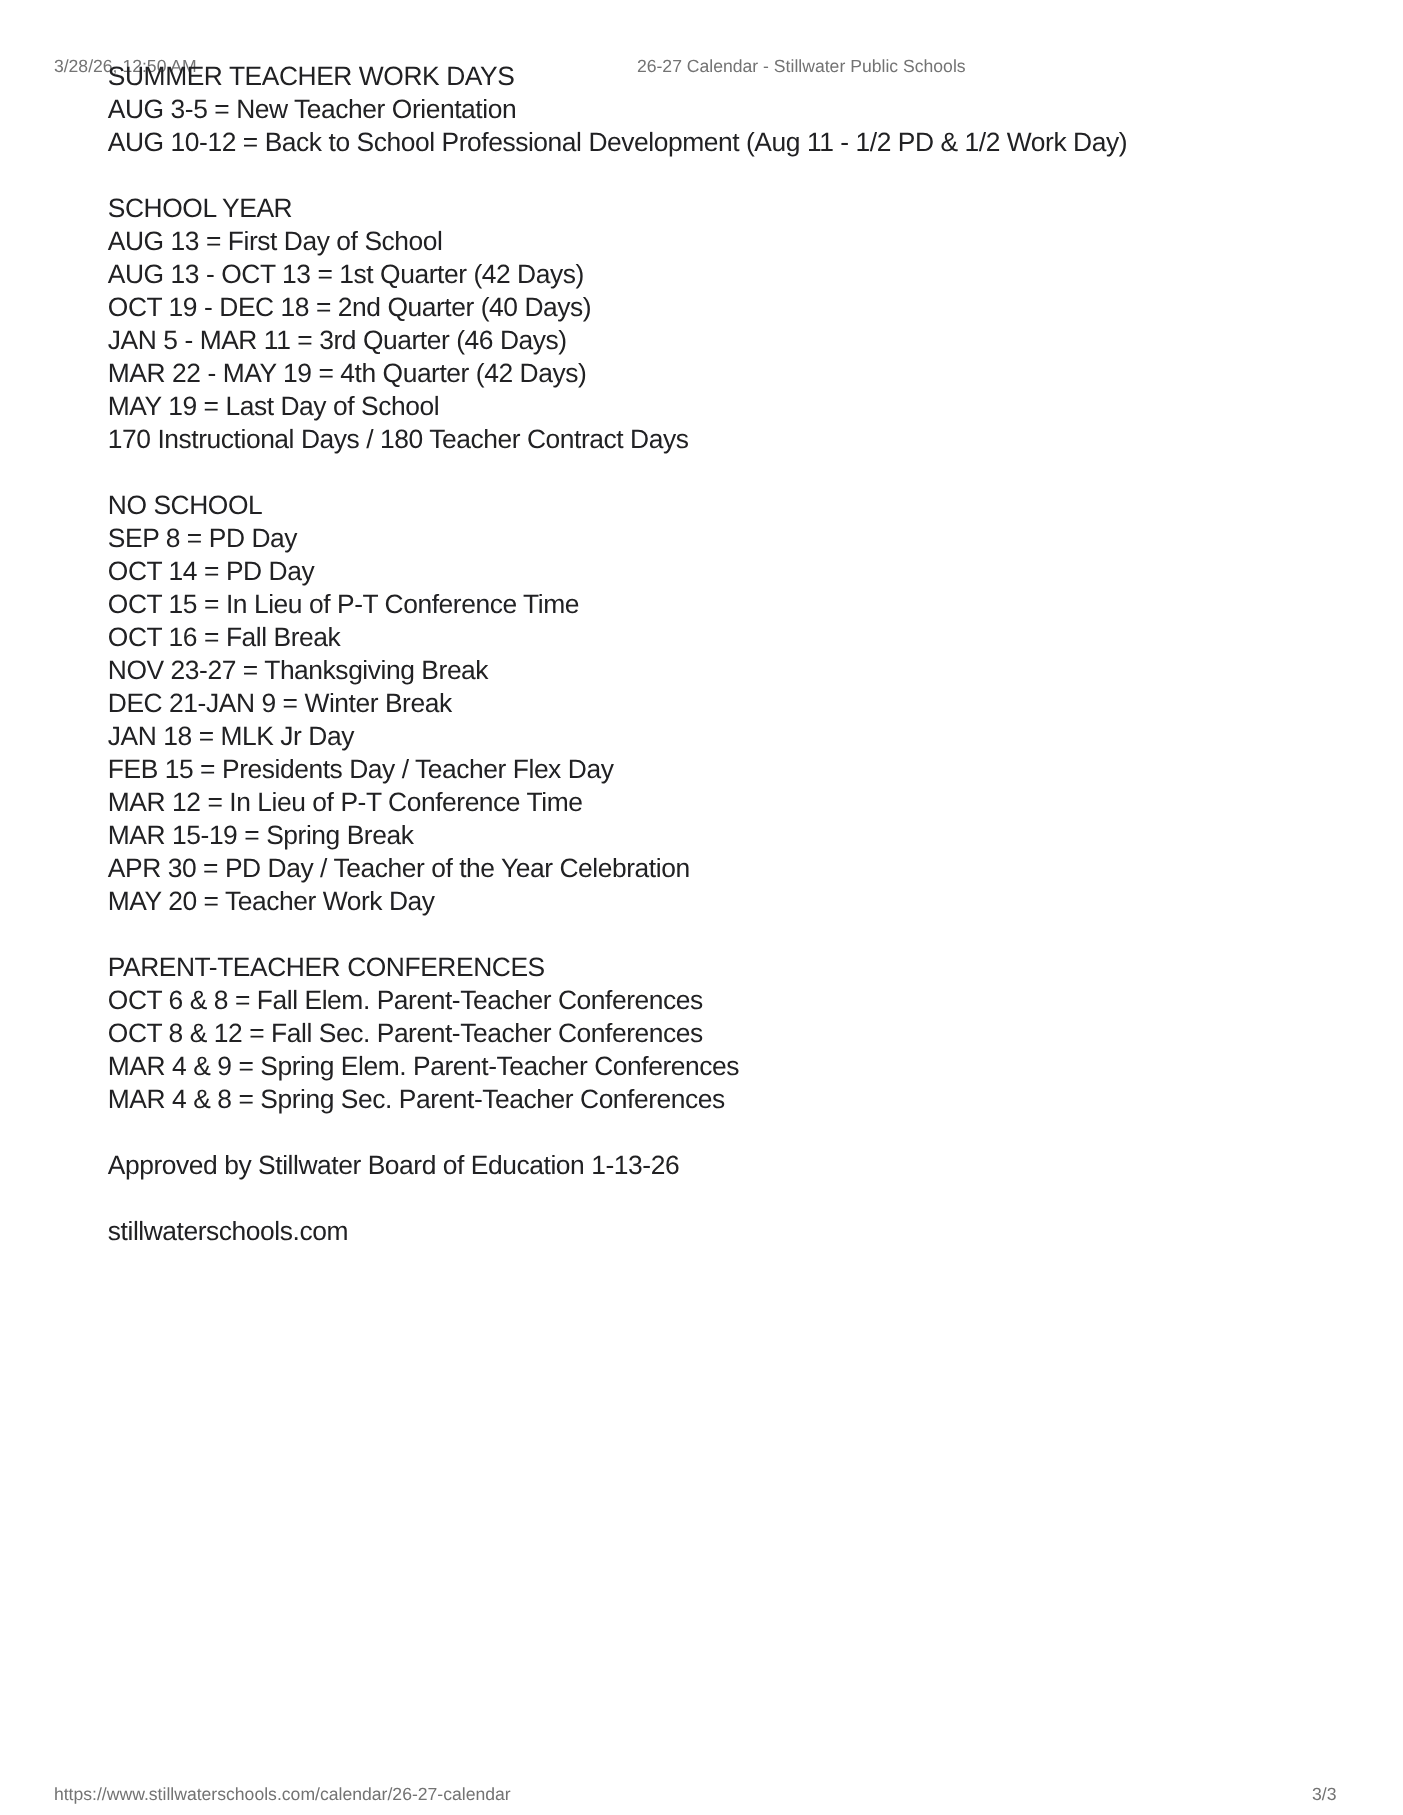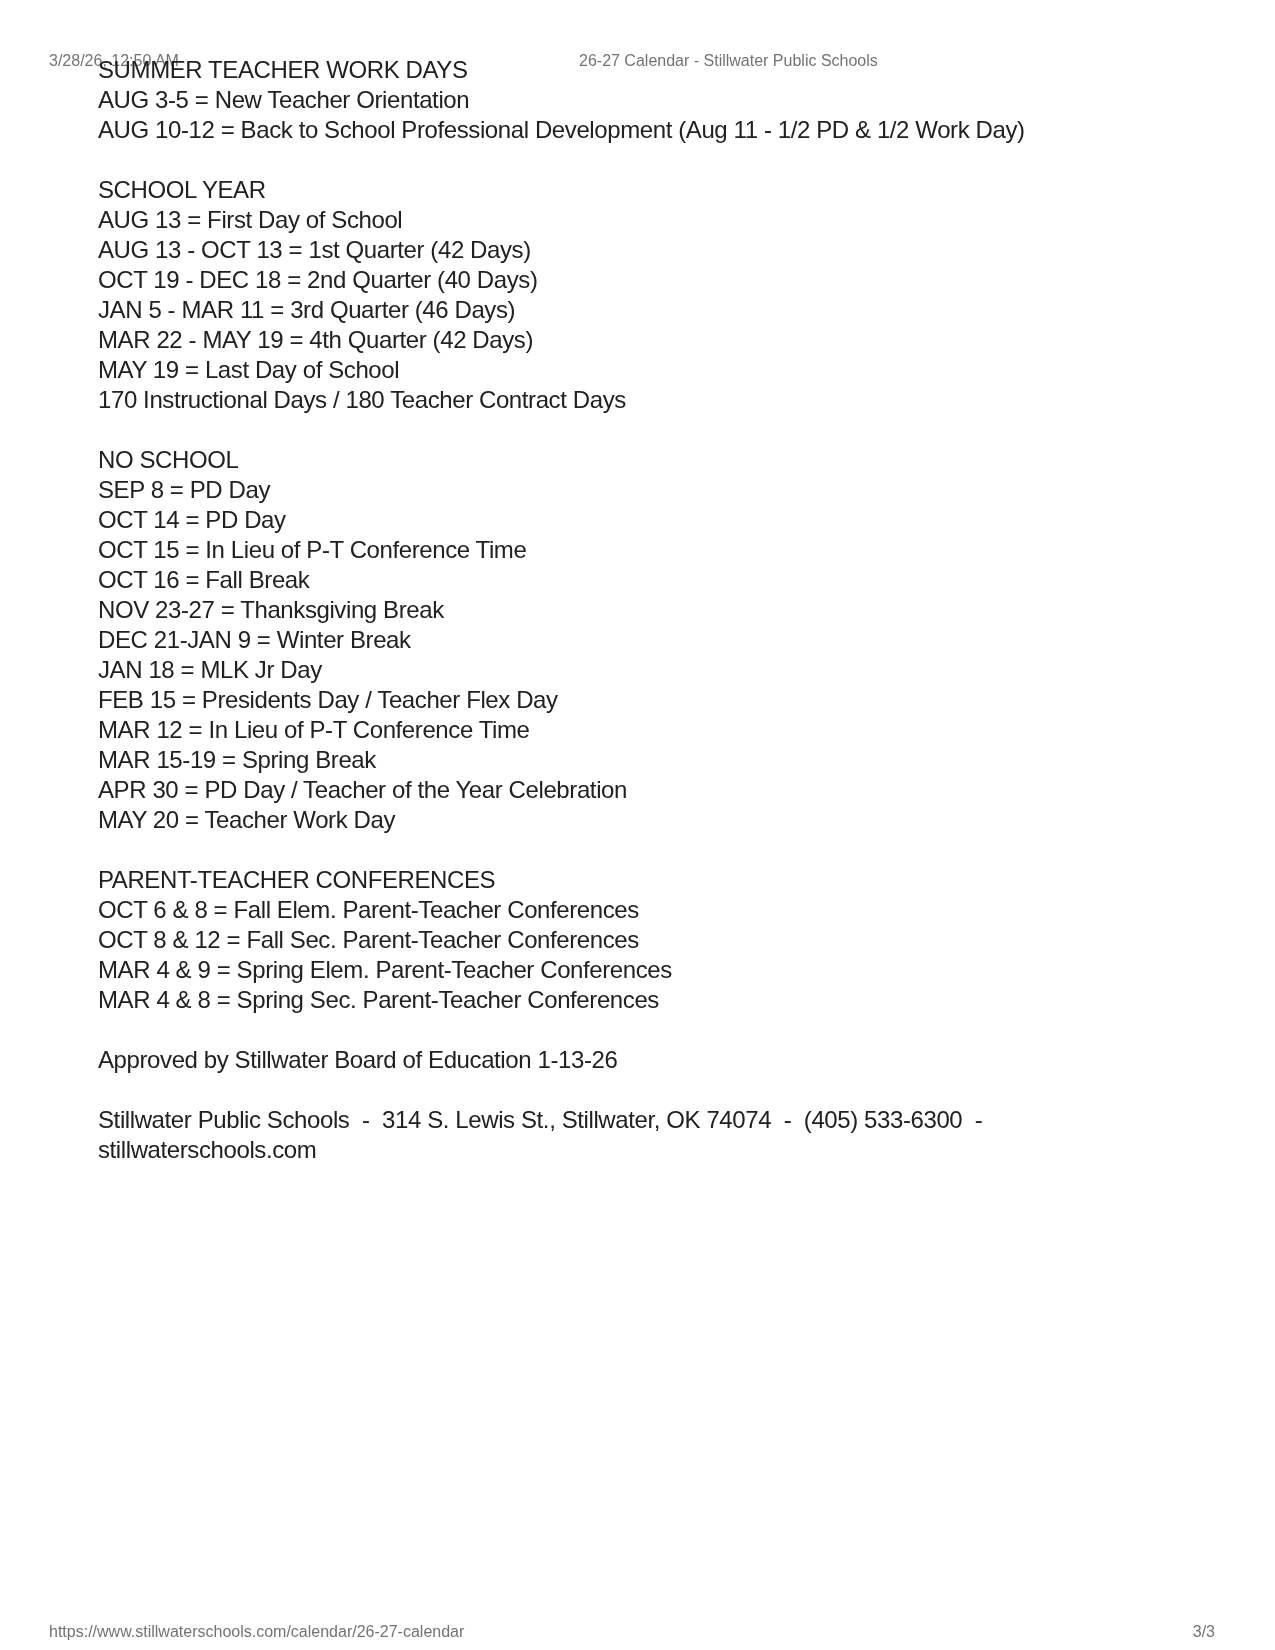--- a/index.html
+++ b/index.html
@@ -91,19 +91,18 @@
       <div class="line">OCT 8 &amp; 12 = Fall Sec. Parent-Teacher Conferences</div>
       <div class="line">MAR 4 &amp; 9 = Spring Elem. Parent-Teacher Conferences</div>
       <div class="line">MAR 4 &amp; 8 = Spring Sec. Parent-Teacher Conferences</div>
     </div>
     <div class="line blank"></div>
     <div>
       <div class="line">Approved by Stillwater Board of Education 1-13-26</div>
     </div>
     <div class="line blank"></div>
     <div>
-      <div class="line">Stillwater Public Schools  -  314 S. Lewis St., Stillwater, OK 74074  -  (405) 533-6300  -</div>
       <div class="line">stillwaterschools.com</div>
     </div>
   </div>
 
 <div id="ftr-url" class="print-meta">https://www.stillwaterschools.com/calendar/26-27-calendar</div>
 <div id="ftr-page" class="print-meta">3/3</div>
 
 </body></html>

